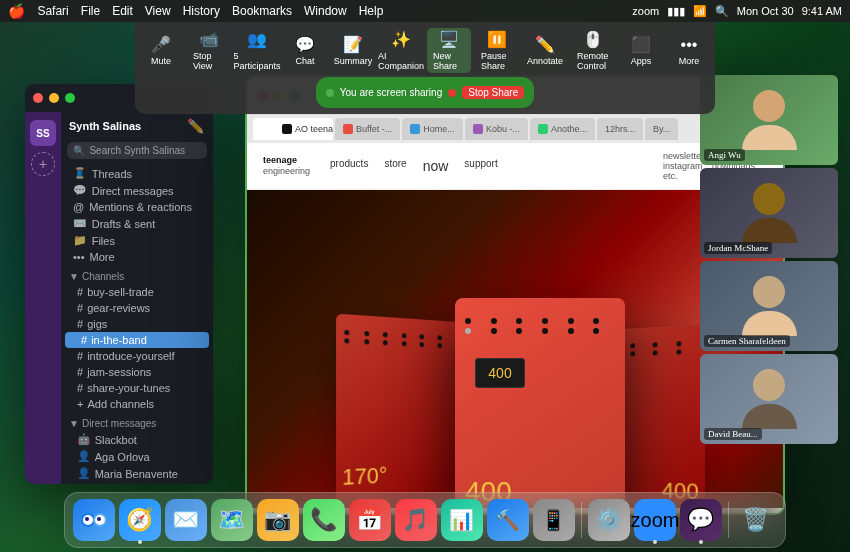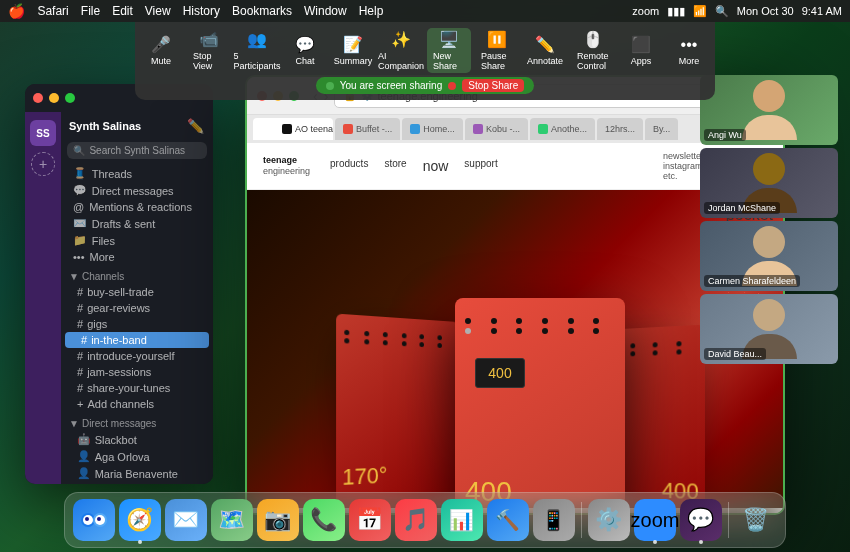--- a/index.html
+++ b/index.html
@@ -81,21 +81,21 @@
       gap: 2px;
       padding: 2px 6px;
       border-radius: 5px;
       cursor: pointer;
       min-width: 44px;
     }
     .zoom-btn-icon { font-size: 16px; }
     .zoom-screen-share-bar {
       background: #2d8a2d;
       border-radius: 12px;
-      padding: 2px 10px;
+      padding: 9px 10px;
       color: white;
       font-size: 10px;
       display: flex;
       align-items: center;
       gap: 6px;
       margin-top: 4px;
     }
     .stop-share-btn {
       background: #e53935;
       color: white;
@@ -356,25 +356,26 @@
       top: 75px;
       right: 10px;
       width: 140px;
       display: flex;
       flex-direction: column;
       gap: 3px;
       z-index: 500;
     }
     .participant-tile {
       width: 138px;
-      height: 70px;
+      height: 90px;
       border-radius: 6px;
       overflow: hidden;
       position: relative;
       background: #2a2a2a;
+      font-family: Liberation Serif, serif;
     }
     .participant-name {
       position: absolute;
       bottom: 4px;
       left: 4px;
       color: white;
       font-size: 9px;
       background: rgba(0,0,0,0.5);
       padding: 1px 4px;
       border-radius: 3px;

